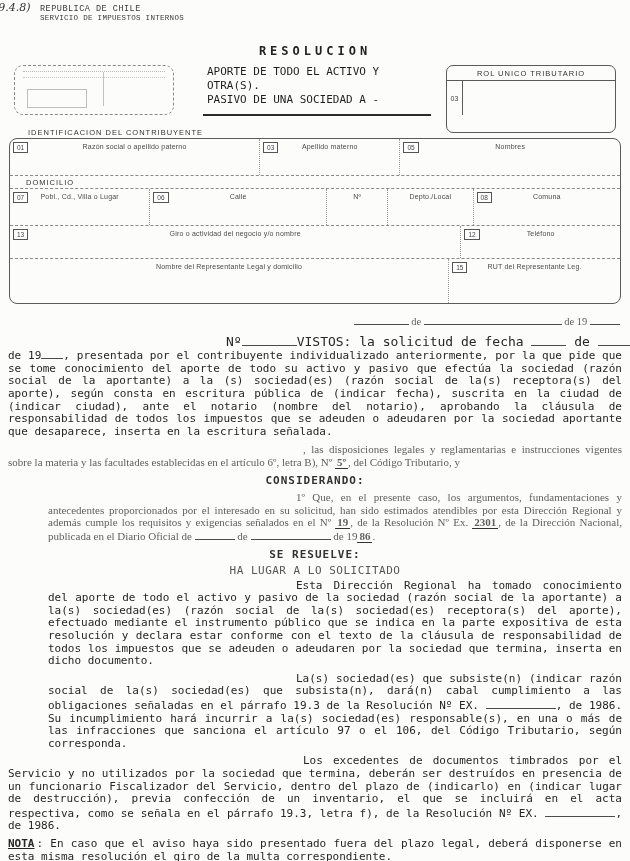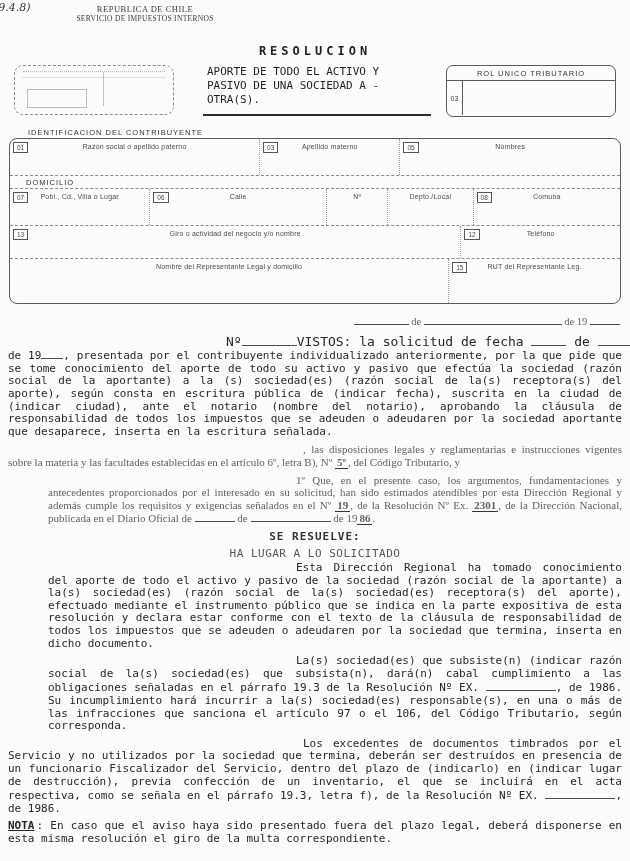--- a/index.html
+++ b/index.html
@@ -2,39 +2,39 @@
 <html><head>
 <meta charset="utf-8">
 <style>
   html,body{margin:0;padding:0;background:#e8e8e6;}
   .page{position:relative;width:630px;height:861px;margin:0 auto;background:#fcfcfb;
         overflow:hidden;color:#2a2a2a;font-family:"DejaVu Sans Mono",monospace;}
   
   .corner{position:absolute;top:1px;left:-6px;font-family:"DejaVu Serif",serif;
           font-style:italic;font-size:11px;color:#333;}
   .hdr{position:relative;height:38px;padding-top:4px;}
-  .hdr-left{margin-left:40px;width:210px;text-align:center;
-            font-family:Liberation Serif, serif;color:#3a3a3a;}
+  .hdr-left{margin-left:40px;width:210px;
+            font-family:Liberation Mono, monospace;color:#3a3a3a;}
   .h-country{font-size:8.5px;letter-spacing:.5px;}
   .h-service{font-size:7.5px;letter-spacing:.3px;}
   .h-formnum{font-size:10px;font-weight:bold;margin-top:1px;color:#2e2e2e;}
   .hdr-right{position:absolute;top:8px;right:10px;font-family:"Liberation Sans",sans-serif;
              font-size:8.5px;letter-spacing:1px;color:#4a4a4a;}
   .title{text-align:center;font-size:12px;font-weight:bold;letter-spacing:4px;margin-top:2px;color:#222;}
   
   .boxes{display:flex;justify-content:space-between;align-items:flex-start;
          padding:0 14px;margin-top:7px;height:58px;}
   .stamp-box{width:158px;height:48px;border:1px dashed #8a8a8a;border-radius:9px;position:relative;}
   .stamp-inner{position:absolute;left:12px;bottom:6px;width:58px;height:17px;border:1px solid #bdbdbd;}
   .stamp-div{position:absolute;left:88px;top:6px;bottom:8px;border-left:1px solid #c2c2c2;}
   .stamp-scrib{position:absolute;left:8px;top:5px;right:8px;height:5px;
                border-top:1px dotted #bbb;border-bottom:1px dotted #ccc;}
   .subject{width:210px;font-size:11px;line-height:14px;color:#1f1f1f;padding-left:4px;}
   .subject-underline{width:228px;border-top:2px solid #2b2b2b;margin:7px 0 0 -4px;}
-  .rut-box{width:170px;border:1px solid #5a5a5a;border-radius:7px;height:52px;box-sizing:border-box;}
+  .rut-box{width:170px;border:1px solid #5a5a5a;border-radius:7px;height:68px;box-sizing:border-box;}
   .rut-title{font-family:"Liberation Sans",sans-serif;font-size:7.5px;letter-spacing:1px;
              text-align:center;border-bottom:1px solid #5a5a5a;padding:3px 0 2px;color:#333;}
   .rut-body{display:flex;height:34px;}
   .rut-code{width:15px;border-right:1px solid #5a5a5a;font-size:7px;display:flex;
             align-items:center;justify-content:center;color:#444;
             font-family:"Liberation Sans",sans-serif;}
   .rut-value{flex:1;}
   
   .section-label{margin:5px 0 1px 28px;font-family:"Liberation Sans",sans-serif;
                  font-size:7.5px;letter-spacing:1px;color:#333;}
@@ -87,22 +87,22 @@
   <div class="title">RESOLUCION</div>
 
   <div class="boxes">
     <div class="stamp-box">
       <div class="stamp-scrib"></div>
       <div class="stamp-inner"></div>
       <div class="stamp-div"></div>
     </div>
     <div class="subject">
       <div>APORTE DE TODO EL ACTIVO Y</div>
+      <div>OTRA(S).</div>
       <div>PASIVO DE UNA SOCIEDAD A -</div>
-      <div>OTRA(S).</div>
       <div class="subject-underline"></div>
     </div>
     <div class="rut-box">
       <div class="rut-title">ROL UNICO TRIBUTARIO</div>
       <div class="rut-body">
         <div class="rut-code">03</div>
         <div class="rut-value"></div>
       </div>
     </div>
   </div>
@@ -184,20 +184,21 @@
       <span>Nº</span><span class="blank w55"></span><span>VISTOS: la solicitud de fecha</span>
       <span class="blank w35"></span>
       <span>de</span>
       <span class="blank w90"></span>
     </div>
 
     <p class="para"><span>de 19</span><span class="blank w22"></span><span>, presentada por el contribuyente individualizado anteriormente, por la que pide que se tome conocimiento del aporte de todo su activo y pasivo que efectúa la sociedad (razón social de la aportante) a la (s) sociedad(es) (razón social de la(s) receptora(s) del aporte), según consta en escritura pública de (indicar fecha), suscrita en la ciudad de (indicar ciudad), ante el notario (nombre del notario), aprobando la cláusula de responsabilidad de todos los impuestos que se adeuden o adeudaren por la sociedad aportante que desaparece, inserta en la escritura señalada.</span></p>
 
     <p class="para faint indent-xl"><span>, las disposiciones legales y reglamentarias e instrucciones vigentes sobre la materia y las facultades establecidas en el artículo 6º, letra B), Nº </span><span class="uval">5º</span><span>, del Código Tributario, y</span></p>
 
+    <div class="center-head">CONSIDERANDO:</div>
 
     <p class="para faint indent-lg"><span>1º Que, en el presente caso, los argumentos, fundamentaciones y antecedentes proporcionados por el interesado en su solicitud, han sido estimados atendibles por esta Dirección Regional y además cumple los requisitos y exigencias señalados en el Nº </span><span class="uval">19</span><span>, de la Resolución Nº Ex. </span><span class="uval">2301</span><span>, de la Dirección Nacional, publicada en el Diario Oficial de</span>
       <span class="blank w40"></span>
       <span>de</span>
       <span class="blank w80"></span>
       <span>de 19</span><span class="uval">86</span><span>.</span></p>
 
     <div class="center-head">SE RESUELVE:</div>
     <div class="center-sub">HA LUGAR A LO SOLICITADO</div>
 

